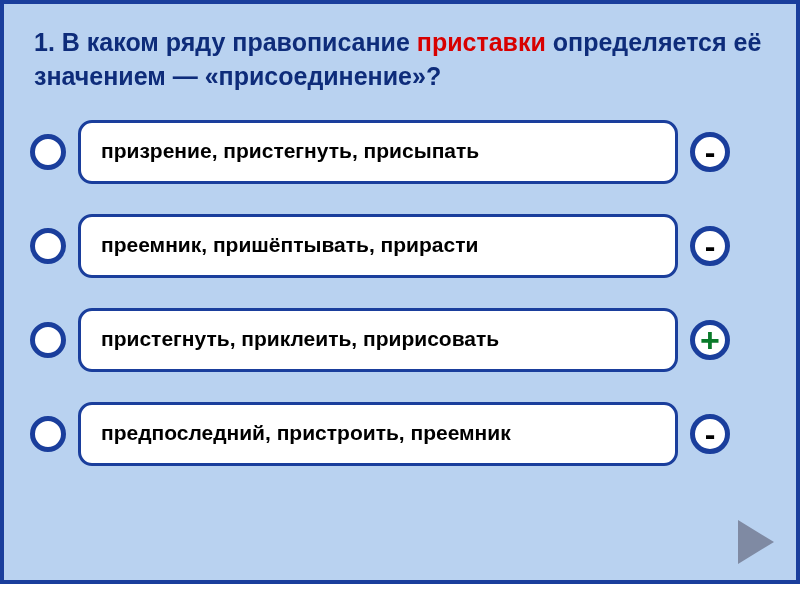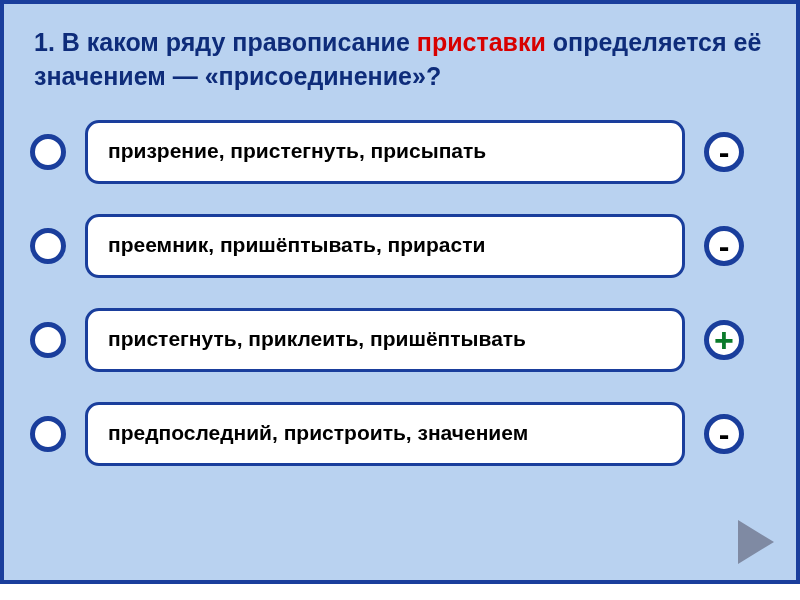--- a/index.html
+++ b/index.html
@@ -31,21 +31,21 @@
   .question .dark { color: #0e2c7a; }
   .options {
     display: flex;
     flex-direction: column;
     gap: 30px;
     margin-left: 6px;
   }
   .row {
     display: flex;
     align-items: center;
-    gap: 19px;
+    gap: 12px;
   }
   .radio {
     width: 36px;
     height: 36px;
     border: 5px solid #1a3e9c;
     border-radius: 50%;
     background: #fff;
     box-sizing: border-box;
     flex: 0 0 auto;
   }
@@ -117,31 +117,31 @@
         <span>преемник, пришёптывать, прирасти</span>
       </div>
       <div class="result minus">
         <span>-</span>
       </div>
     </div>
 
     <div class="row">
       <div class="radio"></div>
       <div class="answer-box">
-        <span>пристегнуть, приклеить, пришёптывать</span>
+        <span>пристегнуть, приклеить, пририсовать</span>
       </div>
       <div class="result plus">
         <span>+</span>
       </div>
     </div>
 
     <div class="row">
       <div class="radio"></div>
       <div class="answer-box">
-        <span>предпоследний, пристроить, значением</span>
+        <span>предпоследний, пристроить, преемник</span>
       </div>
       <div class="result minus">
         <span>-</span>
       </div>
     </div>
 
   </div>
 
   <div class="nav"></div>
 

